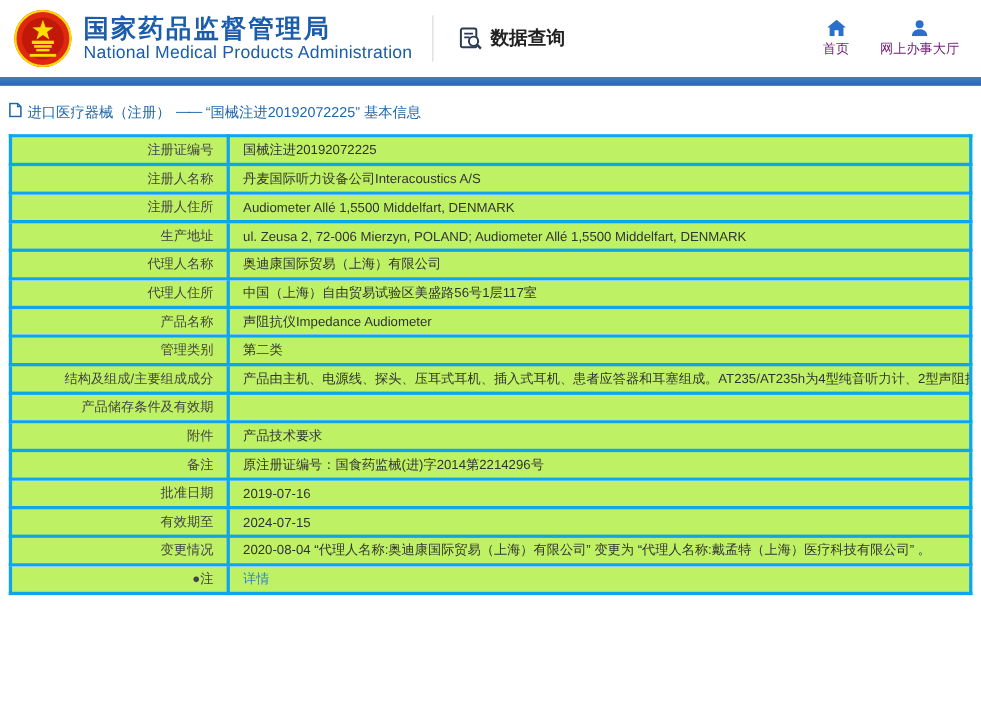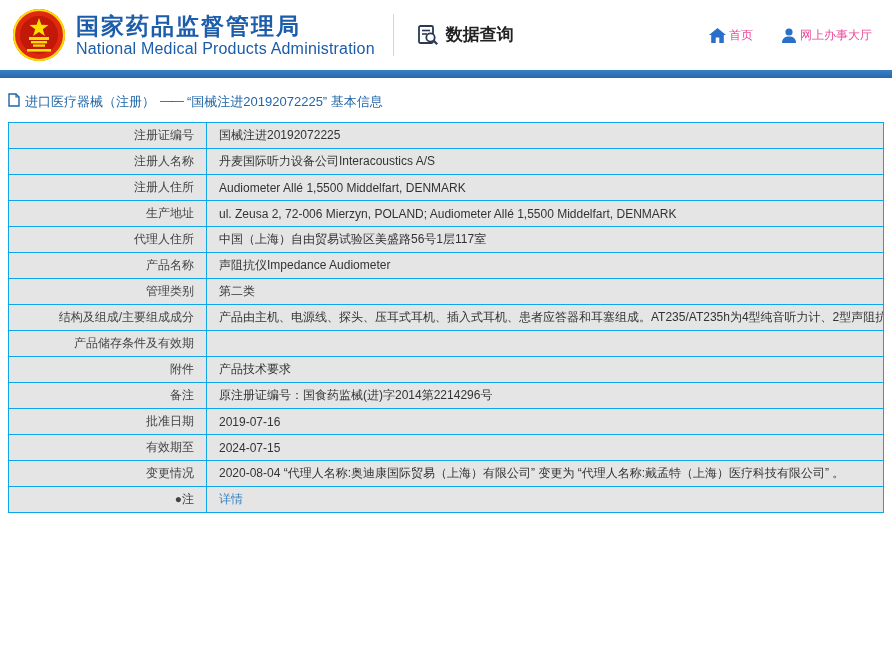--- a/index.html
+++ b/index.html
@@ -54,25 +54,25 @@
     font-weight: bold;
   }
   .header-nav {
     margin-left: auto;
     display: flex;
     gap: 28px;
     padding-right: 8px;
   }
   .nav-item {
     display: flex;
-    flex-direction: row;
+    flex-direction: column;
     align-items: center;
     gap: 3px;
     text-decoration: none;
-    color: #ec4899;
+    color: #701a75;
     font-size: 12px;
     cursor: pointer;
   }
   
   .blue-bar {
     height: 8px;
     background: linear-gradient(180deg, #3a7fc4 0%, #2a66ad 100%);
   }
   
   .breadcrumb {
@@ -91,26 +91,26 @@
   .breadcrumb .crumb-sep { letter-spacing: -2px; }
   
   .info-table {
     width: 876px;
     margin: 0 8px;
     border-collapse: collapse;
     table-layout: fixed;
     font-size: 12px;
   }
   .info-table td {
-    border: 1px solid #0ea5e9;
+    border: 3px solid #0ea5e9;
     height: 26px;
     padding: 0 12px;
     white-space: nowrap;
     overflow: hidden;
-    background: #e5e5e5;
+    background: #bef264;
   }
   .info-table td.cell-label {
     width: 198px;
     text-align: right;
     color: #444;
   }
   .info-table td.cell-value {
     text-align: left;
     color: #333;
   }
@@ -197,20 +197,24 @@
   <tr>
     <td class="cell-label">注册人住所</td>
     <td class="cell-value">Audiometer Allé 1,5500 Middelfart, DENMARK</td>
   </tr>
 
   <tr>
     <td class="cell-label">生产地址</td>
     <td class="cell-value">ul. Zeusa 2, 72-006 Mierzyn, POLAND; Audiometer Allé 1,5500 Middelfart, DENMARK</td>
   </tr>
 
+  <tr>
+    <td class="cell-label">代理人名称</td>
+    <td class="cell-value">奥迪康国际贸易（上海）有限公司</td>
+  </tr>
 
   <tr>
     <td class="cell-label">代理人住所</td>
     <td class="cell-value">中国（上海）自由贸易试验区美盛路56号1层117室</td>
   </tr>
 
   <tr>
     <td class="cell-label">产品名称</td>
     <td class="cell-value">声阻抗仪Impedance Audiometer</td>
   </tr>

